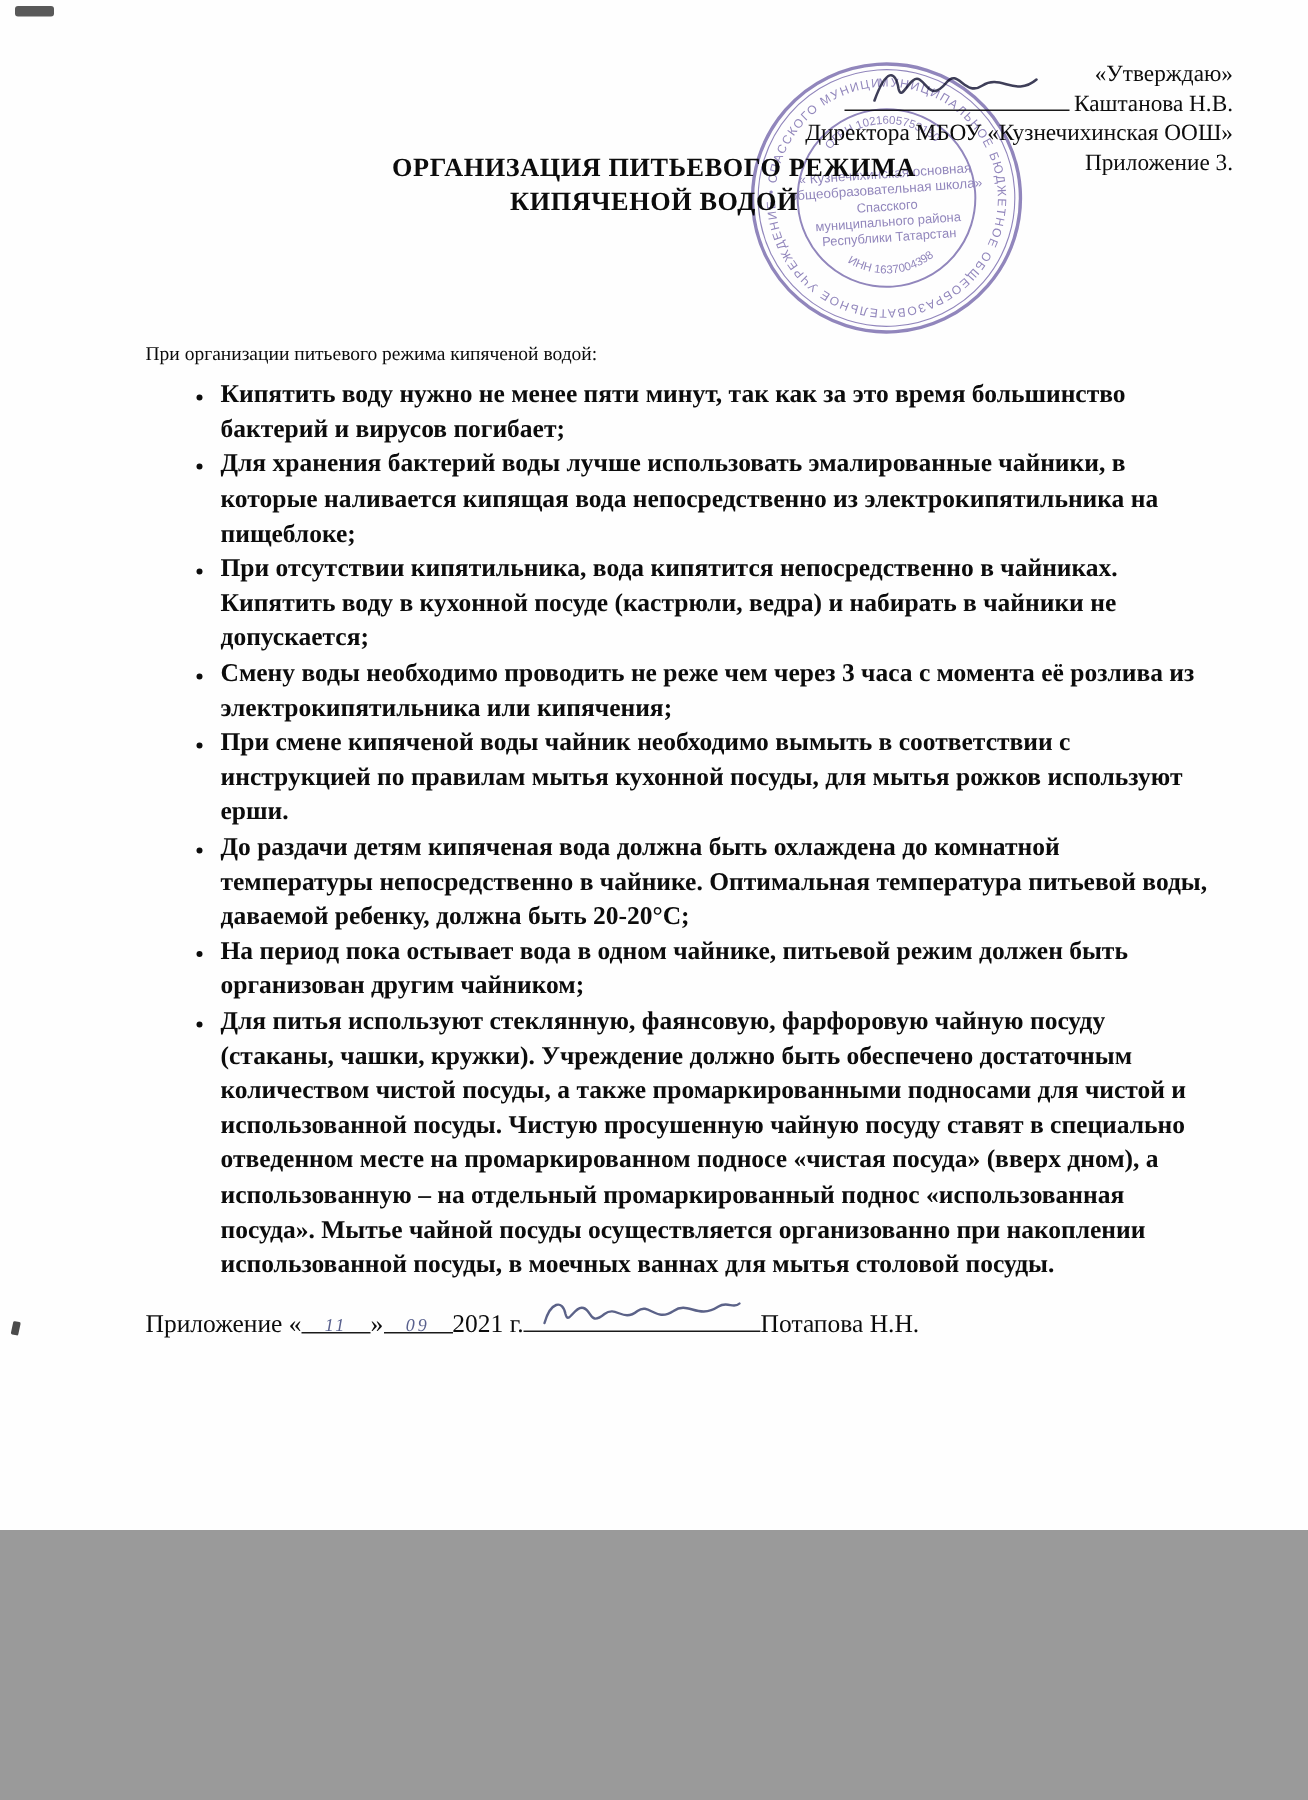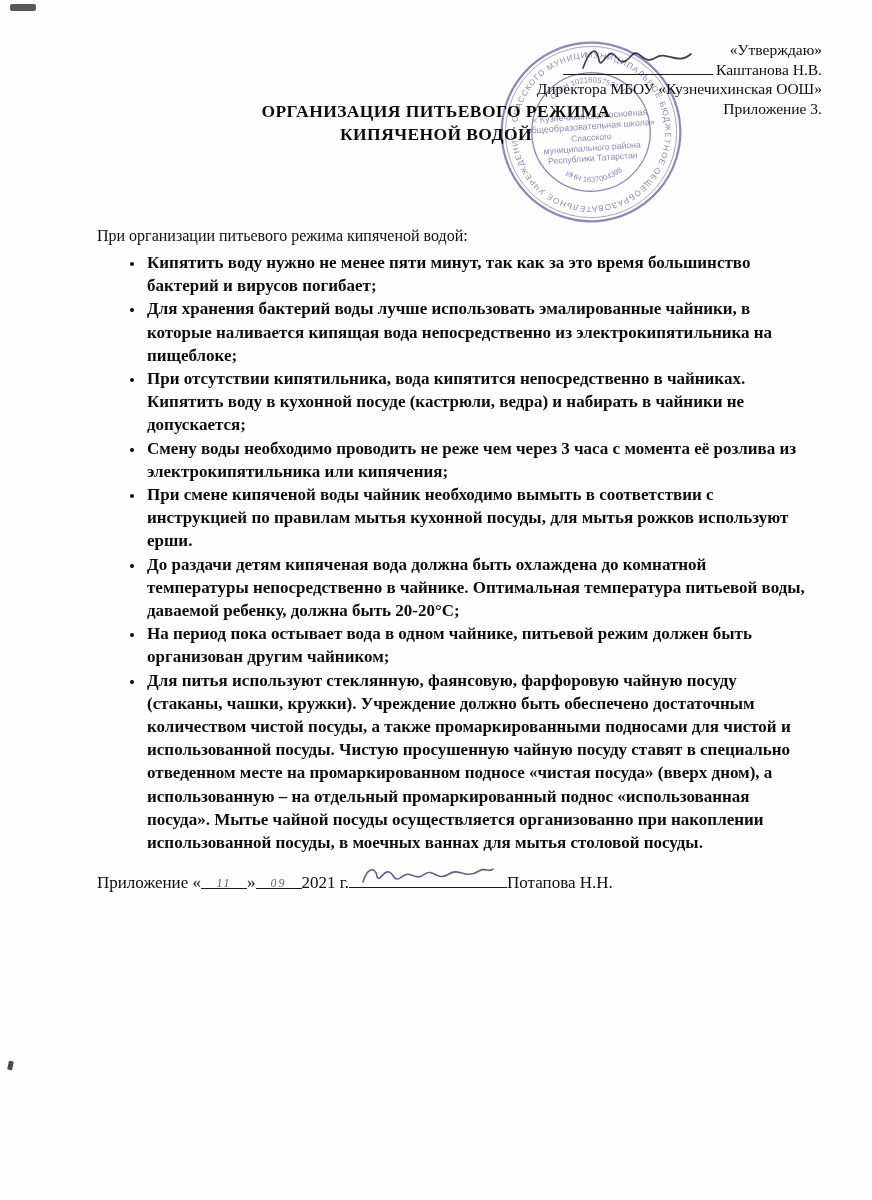--- a/index.html
+++ b/index.html
@@ -1,18 +1,18 @@
 <!DOCTYPE html>
 <html><head>
 <meta charset="utf-8">
 <style>
   html,body{margin:0;padding:0;background:#9a9a9a;}
   .page{
     position:relative;
-    width:872px;height:1200px;
+    width:872px;height:1020px;
     margin:0 auto;
     background:#fefefe;
     font-family:"Liberation Serif", serif;
     color:#0c0c0c;
     overflow:hidden;
     box-sizing:border-box;
   }
   
   .header-block{
     position:absolute;
@@ -54,21 +54,21 @@
     font-weight:bold;
     line-height:23px;
     letter-spacing:.4px;
   }
   
   .content{
     margin:0 58px 0 97px;
   }
   .intro{
     margin:78px 0 0 0;
-    font-size:16px;
+    font-size:13px;
     line-height:23px;
   }
   ul.bullets{
     margin:4px 4px 0 0;
     padding:0 0 0 48px;
     list-style:disc outside;
   }
   ul.bullets li{
     font-size:17px;
     font-weight:bold;

